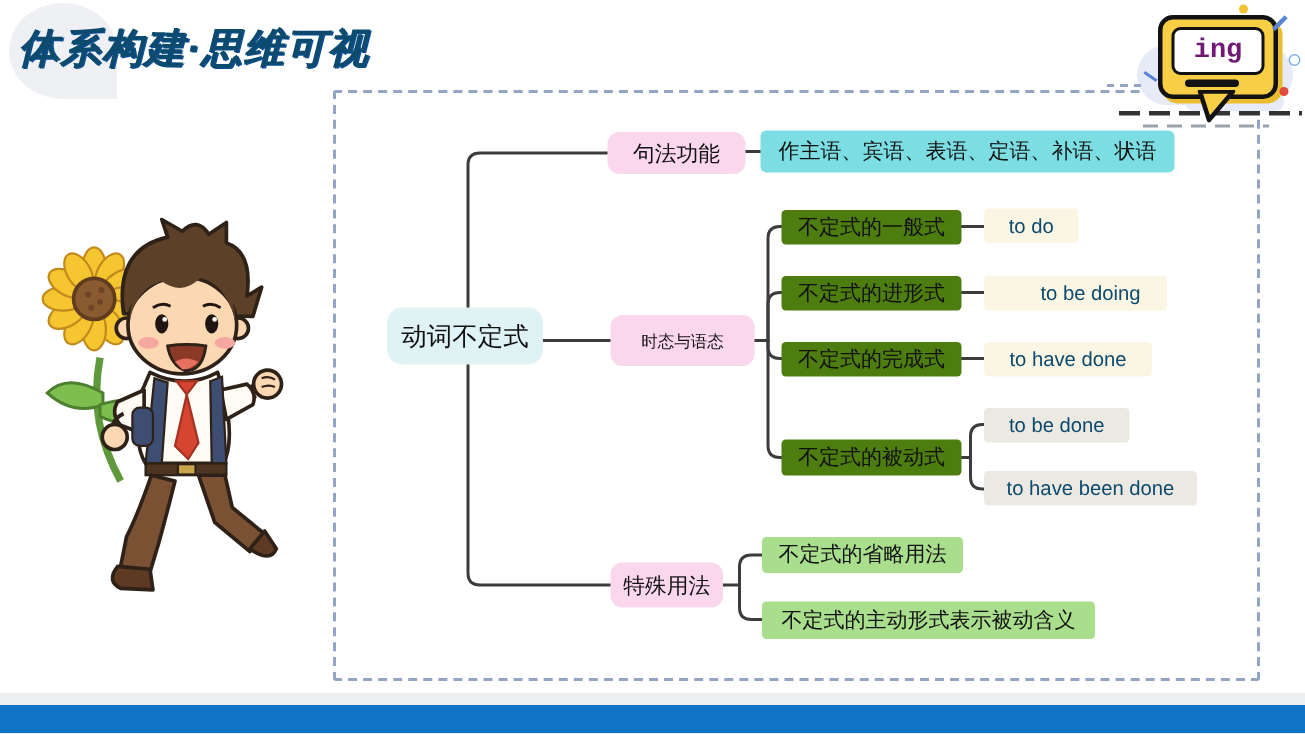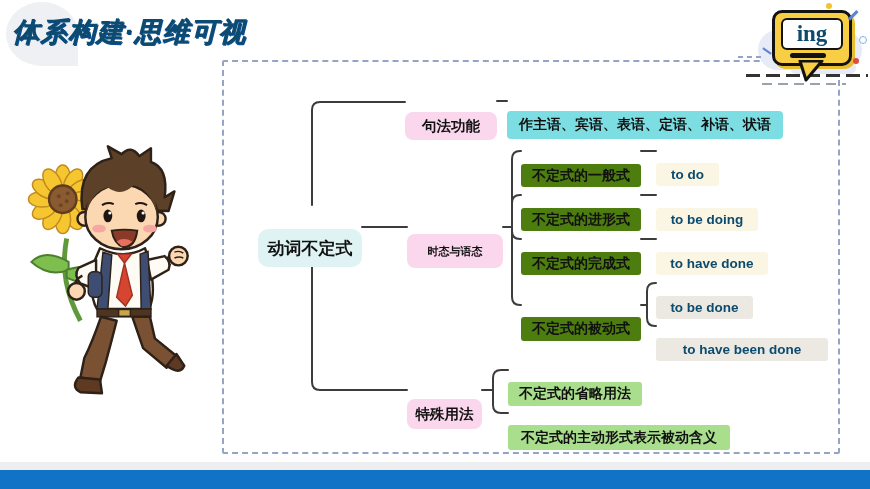--- a/index.html
+++ b/index.html
@@ -12,47 +12,47 @@
   .page-title{position:absolute;left:12px;top:14px;font-size:27px;font-weight:bold;font-style:italic;
               color:#0c4a6e;letter-spacing:1px;white-space:nowrap;
               text-shadow:1px 1px 0 #0d4f97;}
 
   
   .frame{position:absolute;left:222px;top:60px;width:614px;height:390px;
          border:2px dashed #93A4C4;border-radius:2px;background:#fff;}
 
   
   .node{position:absolute;display:flex;align-items:center;justify-content:center;
-        font-weight:bold;color:#111;text-align:center;white-space:nowrap;z-index:3;margin-top:24px;}
+        font-weight:normal;color:#111;text-align:center;white-space:nowrap;z-index:3;}
   .root{left:258px;top:205px;width:104px;height:38px;background:#DFF3F5;border-radius:10px;font-size:17px;}
   .pink{background:#FAD7ED;border-radius:8px;font-size:14.5px;}
   .b1{left:405px;top:88px;width:92px;height:28px;}
   .b2{left:407px;top:210px;width:96px;height:34px;font-size:11px;}
   .b3{left:407px;top:375px;width:75px;height:30px;}
   .cyan{left:507px;top:87px;width:276px;height:28px;background:#7CDEE3;border-radius:4px;font-size:14px;}
   .orange{background:#4d7c0f;border-radius:3px;font-size:14px;width:120px;height:23px;left:521px;}
   .o1{top:140px;} .o2{top:184px;} .o3{top:228px;} .o4{top:293px;height:24px;}
   .form{border-radius:3px;font-size:13.5px;height:23px;left:656px;color:#0c4a6e;}
   .cream{background:#FBF6E3;}
   .grayf{background:#ECE9E3;}
-  .f1{top:139px;width:63px;} .f2{top:184px;width:102px;} .f3{top:228px;width:112px;}
-  .f4{top:272px;width:97px;} .f5{top:314px;width:172px;}
+  .f1{top:139px;width:63px;} .f2{top:184px;width:102px;padding-left:20px;} .f3{top:228px;width:112px;}
+  .f4{top:272px;width:97px;} .f5{top:314px;width:142px;}
   .green{background:#A9DE8D;border-radius:3px;font-size:14px;left:508px;}
   .g1{top:358px;width:134px;height:24px;} .g2{top:401px;width:222px;height:25px;}
 
   .connectors{position:absolute;left:0;top:0;width:870px;height:489px;z-index:2;pointer-events:none;}
 
   
   .bubble-wisp{position:absolute;left:758px;top:30px;width:104px;height:40px;background:#E6EBF7;border-radius:20px;z-index:1;}
   .bubble-wisp2{position:absolute;left:790px;top:62px;width:66px;height:12px;background:#E6EBF7;border-radius:8px;z-index:1;}
   .ing-bubble{position:absolute;left:772px;top:10px;width:74px;height:50px;background:#F8CE45;
               border:3px solid #121212;border-radius:10px;z-index:5;box-shadow:3px 3px 0 #E9BD2F;}
   .ing-inner{position:absolute;left:6px;top:5px;width:58px;height:28px;background:#fff;border:2.5px solid #121212;
              border-radius:6px;display:flex;align-items:center;justify-content:center;
-             font-size:23px;font-weight:bold;color:#0c4a6e;font-family:Liberation Serif, serif;}
+             font-size:18px;font-weight:bold;color:#701a75;font-family:Liberation Mono, monospace;}
   .ing-bar{position:absolute;left:15px;top:40px;width:36px;height:5px;background:#121212;border-radius:3px;}
   .ing-tail{position:absolute;left:798px;top:60px;z-index:6;}
   .dash-dark{position:absolute;left:746px;top:74px;width:122px;height:3px;z-index:4;
              background:repeating-linear-gradient(90deg,#333 0 14px,transparent 14px 20px);}
   .dash-gray{position:absolute;left:762px;top:83px;width:84px;height:2px;z-index:4;
              background:repeating-linear-gradient(90deg,#9aa2ad 0 10px,transparent 10px 16px);}
   .dash-blue{position:absolute;left:738px;top:56px;width:26px;height:2px;z-index:4;
              background:repeating-linear-gradient(90deg,#93A4C4 0 5px,transparent 5px 9px);}
   .dot{position:absolute;border-radius:50%;z-index:6;}
   .dot-yellow{left:826px;top:3px;width:6px;height:6px;background:#F2C233;}

